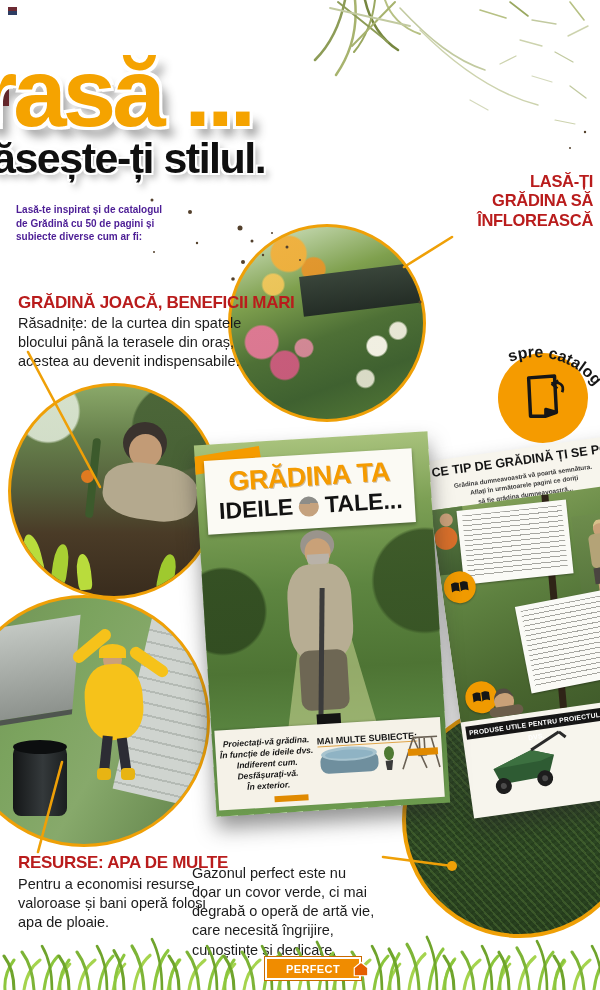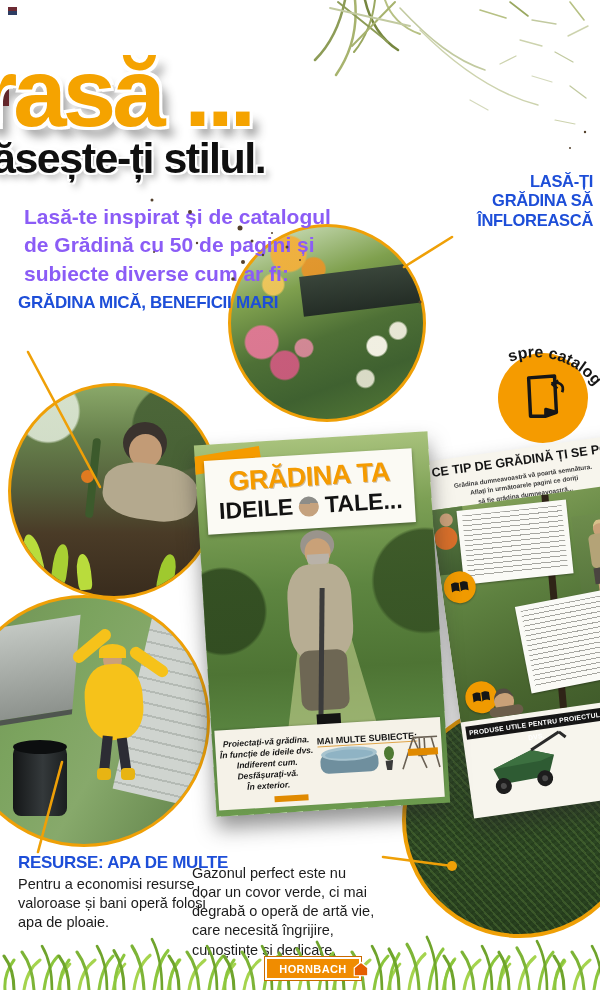--- a/index.html
+++ b/index.html
@@ -5,22 +5,22 @@
   html,body{margin:0;padding:0;background:#ffffff;}
   .canvas{position:relative;width:600px;height:990px;overflow:hidden;background:#fff;
           font-family:"Liberation Sans",sans-serif;color:#161616;}
   .abs{position:absolute;}
   .pre{white-space:pre-line;}
   
   .main-title{left:-20px;top:38px;font-size:96px;font-weight:700;letter-spacing:-4px;color:#F5A300;z-index:4;
     text-shadow:-3px -3px 0 #fff,3px -3px 0 #fff,-3px 3px 0 #fff,3px 3px 0 #fff,8px 10px 10px rgba(50,50,50,.45);}
   .sub-title{left:-8px;top:134px;font-size:43px;font-weight:700;letter-spacing:-1.5px;color:#101010;z-index:4;
     text-shadow:-2px -2px 0 #fff,2px -2px 0 #fff,-2px 2px 0 #fff,2px 2px 0 #fff,4px 5px 7px rgba(0,0,0,.35);}
-  .intro{left:24px;top:203px;font-size:21px;font-weight:700;line-height:1.35;color:#8b5cf6;z-index:4;}
-  h3.blockhead{margin:0;font-size:17px;font-weight:700;letter-spacing:-.3px;color:#1d4ed8;}
+  .intro{left:16px;top:203px;font-size:10px;font-weight:700;line-height:1.35;color:#4c1d95;z-index:4;}
+  h3.blockhead{margin:0;font-size:17px;font-weight:700;letter-spacing:-.3px;color:#b91c1c;}
   .body-txt{font-size:14.5px;line-height:1.32;color:#1c1c1c;}
   .right-align{text-align:right;}
   
   .ring{border-radius:50%;overflow:hidden;border:3px solid #EFA007;box-sizing:border-box;}
   .flower-circle{left:228px;top:224px;width:198px;height:198px;z-index:2;
     background:
       radial-gradient(circle at 30% 14%,rgba(242,176,60,.95) 0 8%,transparent 9%),
       radial-gradient(circle at 43% 22%,rgba(233,148,40,.9) 0 6%,transparent 7%),
       radial-gradient(circle at 22% 30%,rgba(246,200,90,.9) 0 5%,transparent 6%),
       radial-gradient(circle at 16% 60%,rgba(226,120,150,.95) 0 8%,transparent 9%),
@@ -125,21 +125,24 @@
 
   <div class="abs" style="left:8px;top:7px;width:9px;height:8px;background:linear-gradient(180deg,#6d2a33 0 50%,#2e3d63 50% 100%);"></div>
   <div class="abs" style="left:0;top:76px;width:9px;height:30px;background:#7D2027;"></div>
 
   <div class="abs main-title">rasă ...</div>
   <div class="abs sub-title">ăsește-ți stilul.</div>
   <div class="abs intro pre">Lasă-te inspirat și de catalogul
 de Grădină cu 50 de pagini și
 subiecte diverse cum ar fi:</div>
 
-  <h3 class="abs blockhead" style="left:18px;top:293px;z-index:4">GRĂDINA MICĂ, BENEFICII MARI</h3>
+  <h3 class="abs blockhead" style="left:18px;top:293px;z-index:4">GRĂDINĂ JOACĂ, BENEFICII MARI</h3>
+  <div class="abs body-txt pre" style="left:18px;top:314px;z-index:4">Răsadnițe: de la curtea din spatele
+blocului până la terasele din oraș,
+acestea au devenit indispensabile.</div>
 
   <h3 class="abs blockhead pre right-align" style="left:445px;top:172px;width:148px;font-size:16.5px;line-height:1.18;z-index:4">LASĂ-ȚI
 GRĂDINA SĂ
 ÎNFLOREASCĂ</h3>
 
   <div class="abs ring flower-circle">
     <div class="abs roof"></div>
   </div>
 
   <div class="abs catalog-badge">
@@ -350,19 +353,19 @@
       <use href="#tuftA" x="220"></use>
       <use href="#tuftA" x="275" transform="scale(1,1.1) translate(0,-5)"></use>
     <use href="#tuftA" x="330"></use>
       <use href="#tuftA" x="385" transform="scale(1,1.2) translate(0,-10)"></use>
     <use href="#tuftA" x="440"></use>
       <use href="#tuftA" x="495" transform="scale(1,1.12) translate(0,-6)"></use>
       <use href="#tuftA" x="550"></use>
   </svg>
 
   <div class="abs logo">
-    <span>HORNBACH</span>
+    <span>PERFECT</span>
   </div>
   <svg class="abs" style="left:352px;top:960px;z-index:7;" width="18" height="18" viewBox="0 0 16 16">
     <path d="M2,14 L2,7 L8,2 L14,7 L14,14 Z" fill="#E55F00" stroke="#ffffff" stroke-width="1"></path>
   </svg>
 
 </div>
 
 </body></html>

